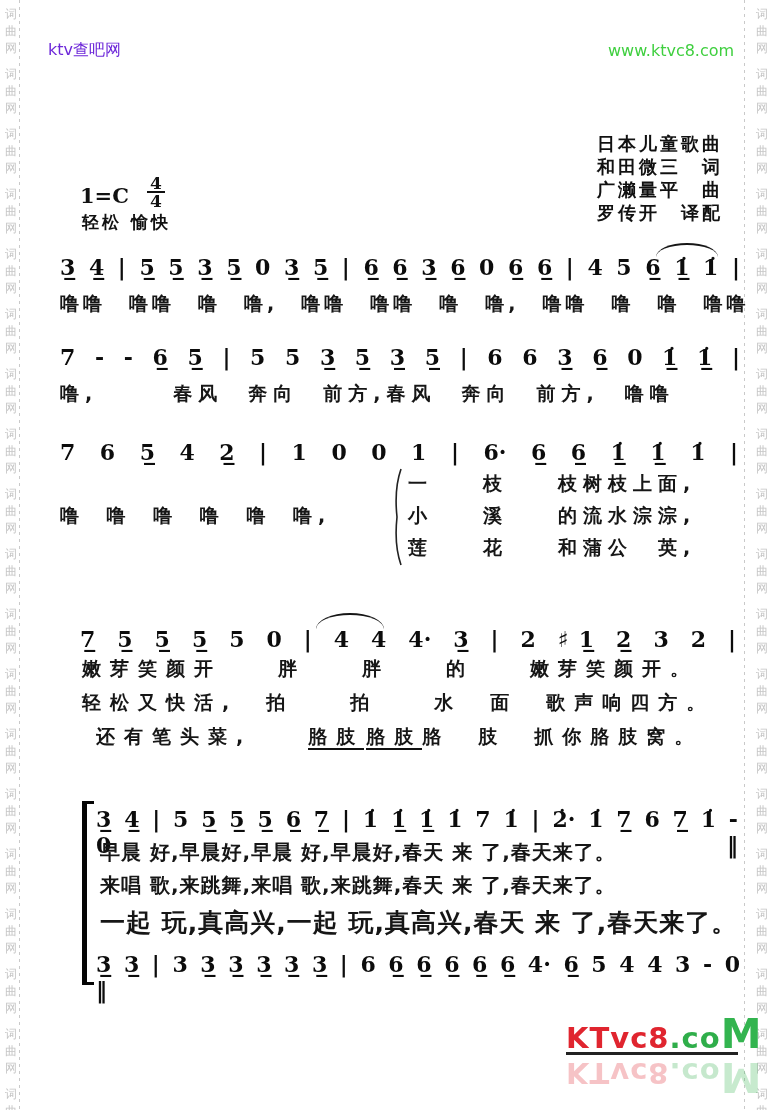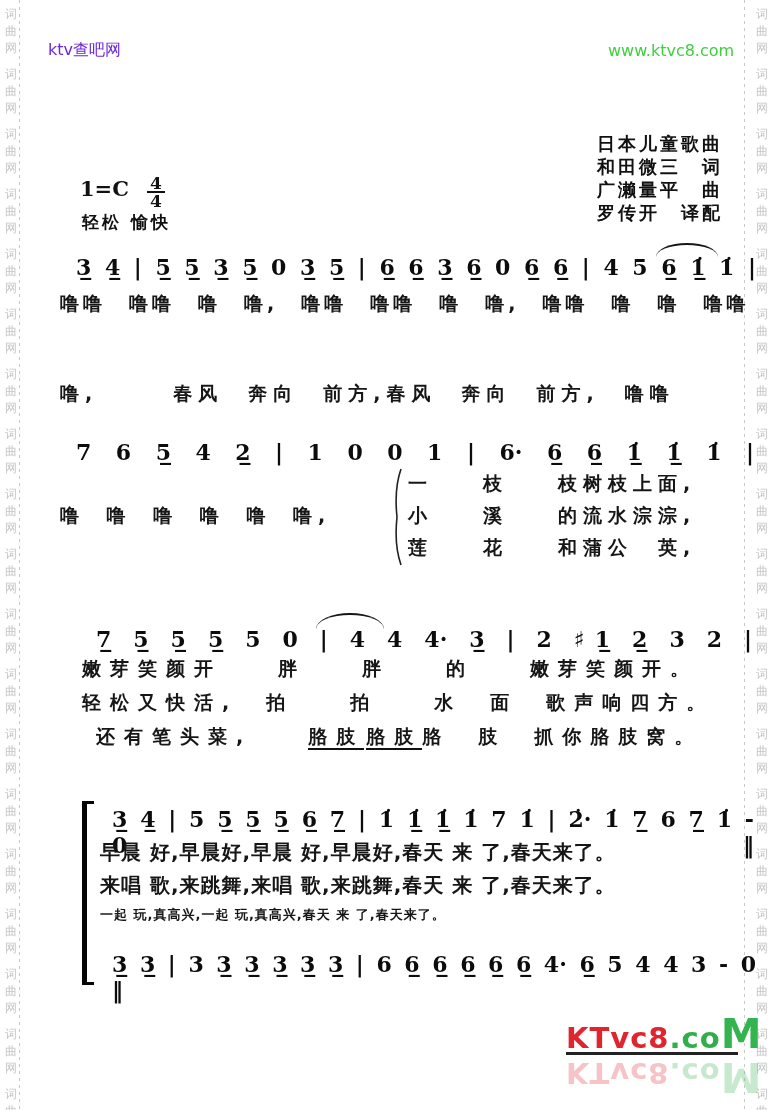--- a/index.html
+++ b/index.html
@@ -21,31 +21,31 @@
   .wm-group div{height:17px;line-height:17px;}
 
   
   .wm-left{position:absolute;left:48px;top:40px;font-size:16px;color:#6d28d9;}
   .wm-right{position:absolute;left:608px;top:41px;font-size:16px;color:#3fcf3f;}
   .title{position:absolute;left:322px;top:64px;margin:0;font-size:40px;font-weight:bold;
          letter-spacing:58px;white-space:nowrap;font-family:"DejaVu Serif","Liberation Serif",serif;}
   .credits{position:absolute;right:58px;top:132px;text-align:right;font-weight:bold;margin-left:40px;}
   .credits div{font-size:18px;line-height:23px;letter-spacing:3px;white-space:nowrap;}
 
-  .keysig{position:absolute;left:80px;top:176px;display:flex;align-items:flex-start;font-weight:bold;}
+  .keysig{position:absolute;left:80px;top:176px;display:flex;align-items:flex-end;font-weight:bold;}
   .key{font-size:21px;font-family:"DejaVu Serif","Liberation Serif",serif;}
   .frac{display:inline-block;margin-left:18px;text-align:center;
         font-family:"DejaVu Serif","Liberation Serif",serif;font-size:17px;line-height:14px;}
   .frac .num{display:block;border-bottom:2px solid #111;padding:0 3px 1px 3px;}
   .frac .den{display:block;padding-top:1px;}
   .tempo{position:absolute;left:82px;top:211px;font-size:17px;font-weight:bold;letter-spacing:3px;}
 
   
   .notes{position:absolute;font-family:"DejaVu Serif","Liberation Serif",serif;font-weight:bold;
-         font-size:22px;color:#0c0c0c;text-align:justify;text-align-last:justify;word-spacing:4px;margin-left:16px;}
+         font-size:22px;color:#0c0c0c;text-align:justify;text-align-last:justify;word-spacing:4px;}
   .lyrics{position:absolute;font-weight:bold;color:#161616;white-space:nowrap;font-size:19px;}
 
   .n1{left:60px;top:254px;width:680px;}
   .ly1{left:60px;top:291px;letter-spacing:4px;}
   .n2{left:60px;top:344px;width:680px;}
   .ly2{left:60px;top:381px;letter-spacing:6px;}
   .n3{left:60px;top:439px;width:678px;}
   .luu{left:60px;top:503px;letter-spacing:6px;word-spacing:9px;}
   .v1{left:408px;top:471px;letter-spacing:6px;}
   .v2{left:408px;top:503px;letter-spacing:6px;}
@@ -64,21 +64,21 @@
   .slur4{left:316px;top:613px;width:68px;height:14px;}
 
   
   .bracket{position:absolute;left:82px;top:803px;height:180px;width:9px;border-left:5px solid #050505;}
   .bracket::before,.bracket::after{content:"";position:absolute;left:-5px;width:12px;height:3px;background:#050505;}
   .bracket::before{top:-2px;}
   .bracket::after{bottom:-2px;}
   .nA{left:96px;top:806px;width:642px;}
   .c1{left:100px;top:839px;font-size:20px;letter-spacing:1px;}
   .c2{left:100px;top:872px;font-size:20px;letter-spacing:1px;}
-  .c3{left:100px;top:906px;font-size:13px;letter-spacing:1px;text-align:right;}
+  .c3{left:100px;top:906px;font-size:25px;letter-spacing:1px;text-align:right;}
   .nB{left:96px;top:951px;width:644px;}
 
   
   .logo-wrap{position:absolute;left:566px;top:1014px;width:176px;}
   .logo-text{line-height:1;white-space:nowrap;font-weight:bold;letter-spacing:1px;
              font-family:"DejaVu Sans","Liberation Sans",sans-serif;}
   .lr{color:#e0252f;font-size:29px;}
   .lg{color:#2fae4a;font-size:29px;}
   .lm{font-size:41px;color:#33b44f;}
   .logo-underline{width:172px;height:3px;background:#222;margin-top:-3px;}
@@ -305,20 +305,21 @@
       <span class="num">4</span>
       <span class="den">4</span>
     </span>
   </div>
   <div class="tempo">轻松 愉快</div>
 
   <div class="slur slur1"></div>
   <div class="notes n1">3̲ 4̲ | 5̲ 5̲ 3̲ 5̲ 0 3̲ 5̲ | 6̲ 6̲ 3̲ 6̲ 0 6̲ 6̲ | 4 5 6̲ 1̲̇ 1̇ |</div>
   <div class="lyrics ly1">噜噜　噜噜　噜　噜,　噜噜　噜噜　噜　噜,　噜噜　噜　噜　噜噜</div>
 
+  <div class="notes n2">7 - - 6̲ 5̲ | 5 5 3̲ 5̲ 3̲ 5̲ | 6 6 3̲ 6̲ 0 1̲̇ 1̲̇ |</div>
   <div class="lyrics ly2">噜,　　　春风　奔向　前方,春风　奔向　前方,　噜噜</div>
 
   <div class="notes n3">7 6 5̲ 4 2̲ | 1 0 0 1 | 6· 6̲ 6̲ 1̲̇ 1̲̇ 1̇ |</div>
   <div class="lyrics luu">噜 噜 噜 噜 噜 噜,</div>
   <svg class="brace" width="12" height="100" viewBox="0 0 12 100">
     <path d="M10 2 Q3 22 6 50 Q3 78 10 98" fill="none" stroke="#222" stroke-width="1.6"></path>
   </svg>
   <div class="lyrics v1">一　　枝　　枝树枝上面,</div>
   <div class="lyrics v2">小　　溪　　的流水淙淙,</div>
   <div class="lyrics v3">莲　　花　　和蒲公　英,</div>

